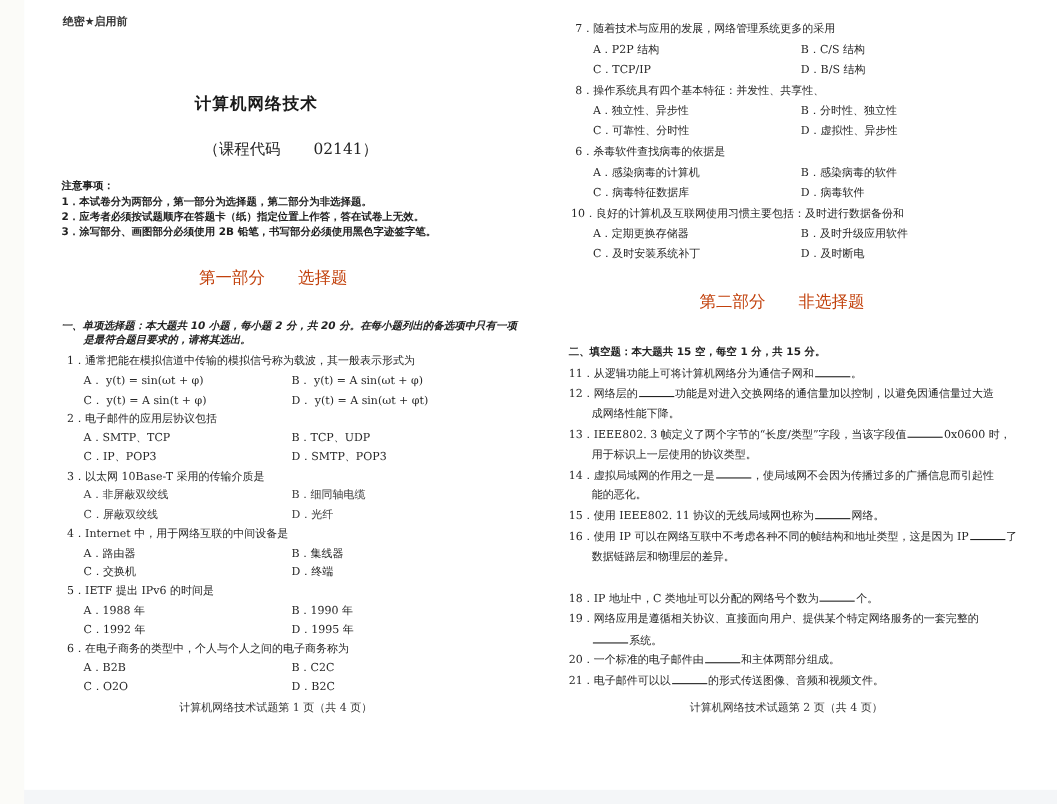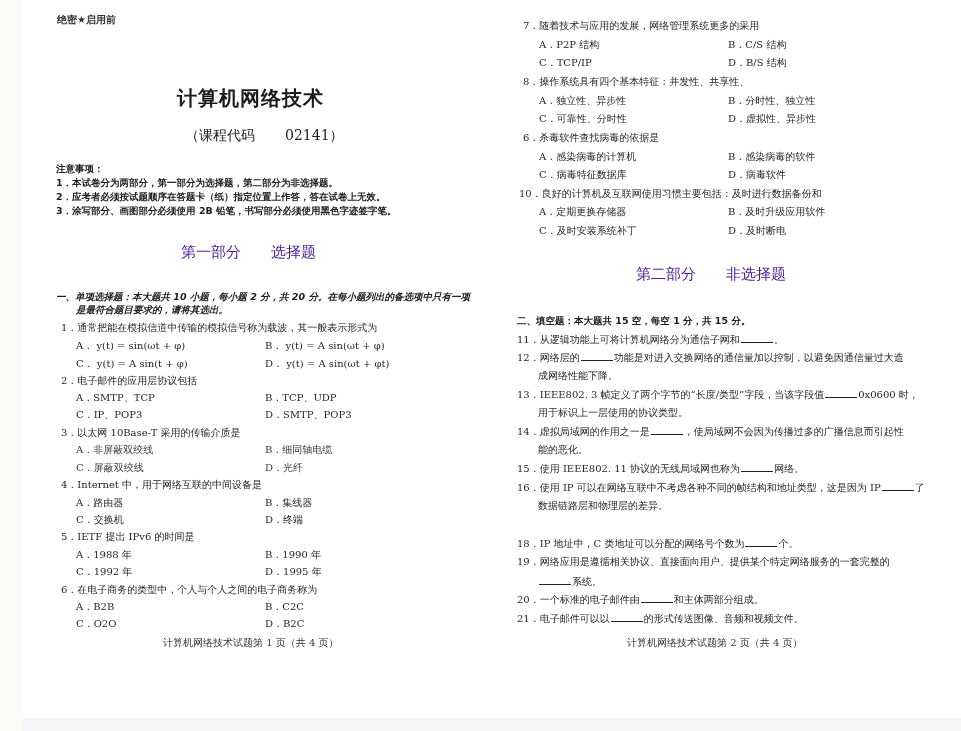--- a/index.html
+++ b/index.html
@@ -19,28 +19,28 @@
     background: #fbfbf8;
   }
   .page { position: absolute; top: 0; height: 718px; }
   .page.left { left: 40px; width: 460px; }
   .page.right { left: 505px; width: 440px; }
 
   .abs { position: absolute; white-space: nowrap; }
 
   .secret { left: 17px; top: 13px; font-size: 10px; font-family: "DejaVu Sans", sans-serif; font-weight: bold; color: #333; }
   .exam-title { left: 40px; top: 53px; font-size: 15.5px; color: #222; }
-  .subject { left: 137px; top: 85px; font-size: 20px; font-weight: bold; font-family: "DejaVu Sans", sans-serif; letter-spacing: 1px; color: #1a1a1a; }
+  .subject { left: 137px; top: 85px; font-size: 15px; font-weight: bold; font-family: "DejaVu Sans", sans-serif; letter-spacing: 1px; color: #1a1a1a; }
   .course-code { left: 145px; top: 127px; font-size: 14px; color: #222; }
   .course-code .code { margin-left: 30px; }
 
   .notes-title { left: 16px; top: 163px; font-size: 9.5px; font-weight: bold; font-family: "DejaVu Sans", sans-serif; }
   .note { left: 16px; font-size: 9.5px; font-weight: bold; font-family: "DejaVu Sans", sans-serif; }
 
-  .part-title { font-size: 15px; font-family: "DejaVu Sans", sans-serif; color: #4c1d95; }
+  .part-title { font-size: 15px; font-family: "DejaVu Sans", sans-serif; color: #c2410c; }
   .part-title .b { margin-left: 30px; }
 
   .section-head { font-size: 9.5px; font-weight: bold; font-family: "DejaVu Sans", sans-serif; line-height: 13px; white-space: normal; }
 
   .q { font-size: 10px; color: #262626; }
   .opt { font-size: 10px; color: #262626; }
   .q-light { color: #3a3a3a; }
 
   .footer { font-size: 10px; color: #333; }
   .blank { display: inline-block; width: 32px; border-bottom: 1px solid #222; height: 10px; vertical-align: baseline; margin: 0 1px; }

